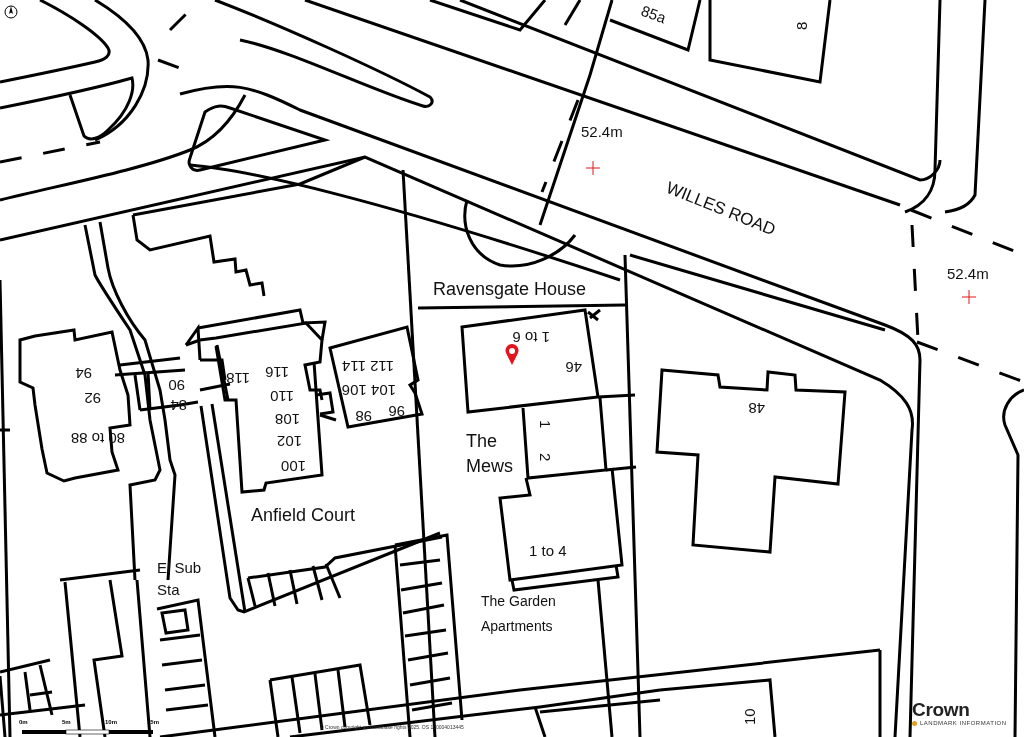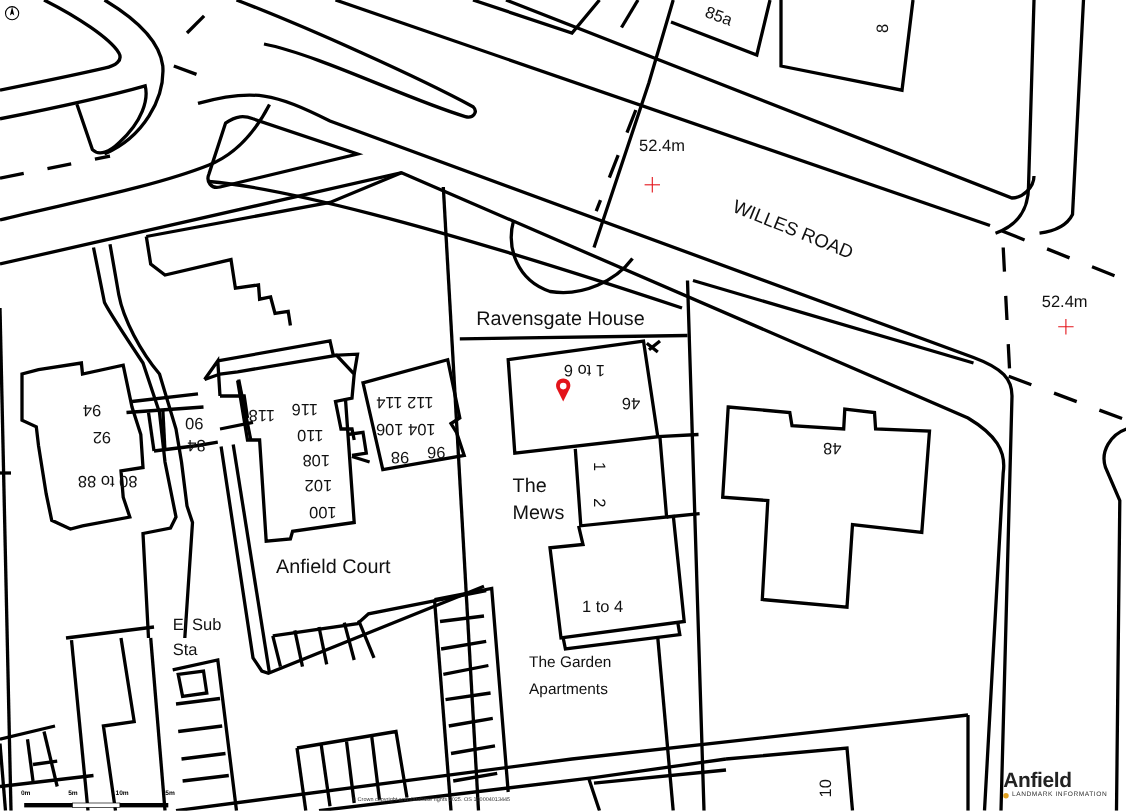--- a/index.html
+++ b/index.html
@@ -218,18 +218,18 @@
 </svg>
 
 <span class="scale-lbl" style="left:19px;">0m</span>
 <span class="scale-lbl" style="left:62px;">5m</span>
 <span class="scale-lbl" style="left:105px;">10m</span>
 <span class="scale-lbl" style="left:147px;">15m</span>
 
 <div class="copyright">© Crown copyright and database rights 2025. OS 100004013445</div>
 
 <div class="logo">
-  <div class="logo-name">Anfield</div>
+  <div class="logo-name">Crown</div>
   <div class="logo-sub">
     <span class="logo-dot"></span>
     <span>LANDMARK INFORMATION</span>
   </div>
 </div>
 
 </body></html>

